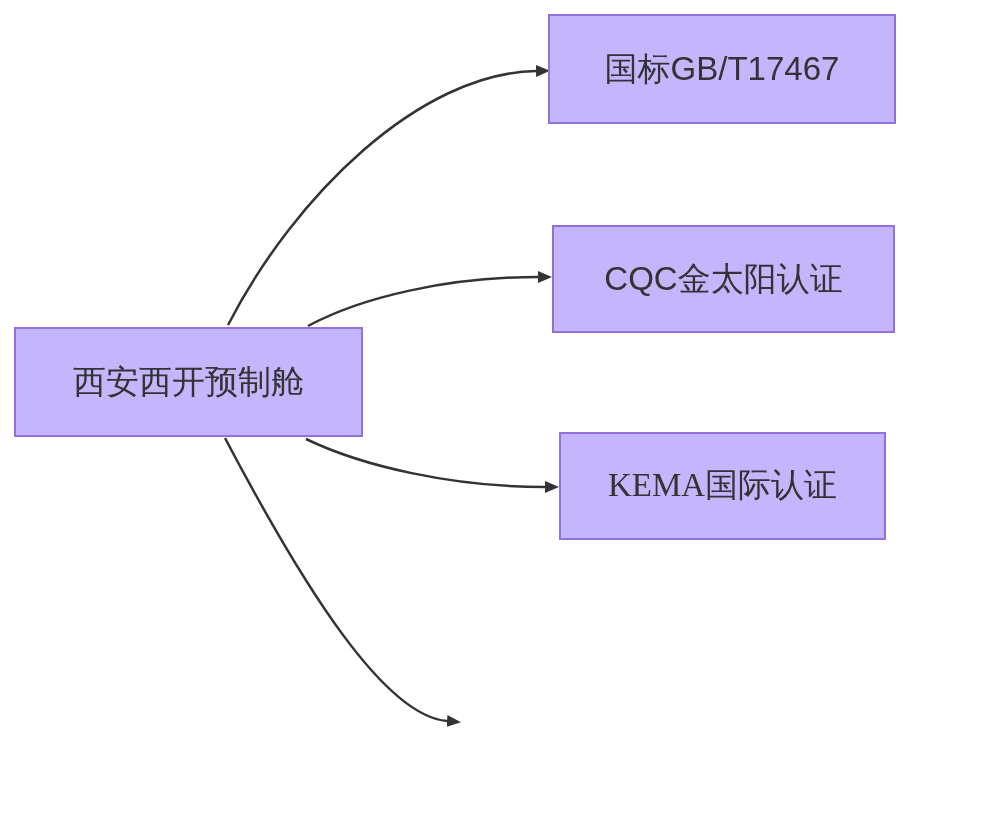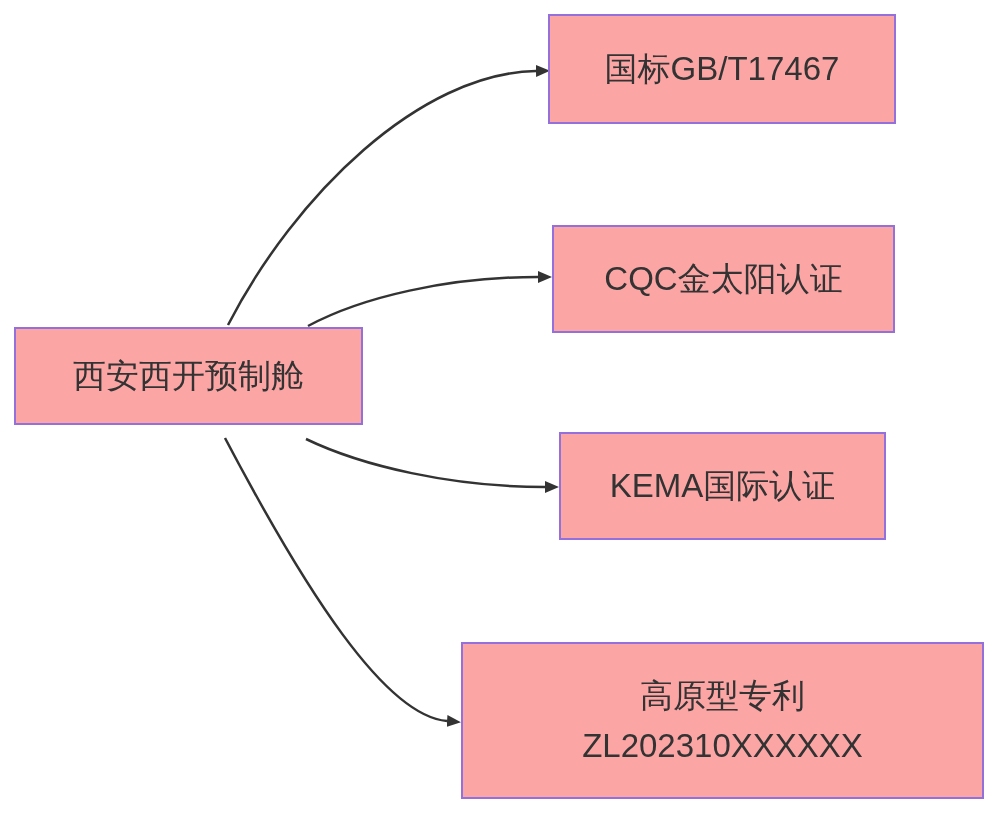--- a/index.html
+++ b/index.html
@@ -23,35 +23,35 @@
     height: 815px;
   }
   .edge-path {
     fill: none;
     stroke: #333333;
     stroke-width: 2.5;
   }
   .node {
     position: absolute;
     box-sizing: border-box;
-    background: #fca5a5;
+    background: #c4b5fd;
     border: 2px solid #9370DB;
     color: #333333;
     display: flex;
     flex-direction: column;
     align-items: center;
     justify-content: center;
     text-align: center;
     font-size: 33px;
     line-height: 1.5;
   }
-  .node-root   { left: 14px;  top: 327px; width: 349px; height: 98px; }
+  .node-root   { left: 14px;  top: 327px; width: 349px; height: 110px; }
   .node-gb     { left: 548px; top: 14px;  width: 348px; height: 110px; }
   .node-cqc    { left: 552px; top: 225px; width: 343px; height: 108px; align-items: center; }
-  .node-kema   { left: 559px; top: 432px; width: 327px; height: 108px; }
+  .node-kema   { left: 559px; top: 432px; width: 327px; height: 108px; font-family: Liberation Serif, serif; }
   .node-patent { left: 461px; top: 642px; width: 523px; height: 157px; }
   .node-label { display: block; }
 </style>
 </head>
 <body>
 
 <div class="canvas">
 
   <svg class="edges-layer" width="1000" height="815" viewBox="0 0 1000 815" xmlns="http://www.w3.org/2000/svg">
     <defs>
@@ -74,18 +74,14 @@
   </div>
 
   <div class="node node-cqc">
     <span class="node-label">CQC金太阳认证</span>
   </div>
 
   <div class="node node-kema">
     <span class="node-label">KEMA国际认证</span>
   </div>
 
-  <div class="node node-patent">
-    <span class="node-label">高原型专利</span>
-    <span class="node-label">ZL202310XXXXXX</span>
-  </div>
 
 </div>
 
 </body></html>

